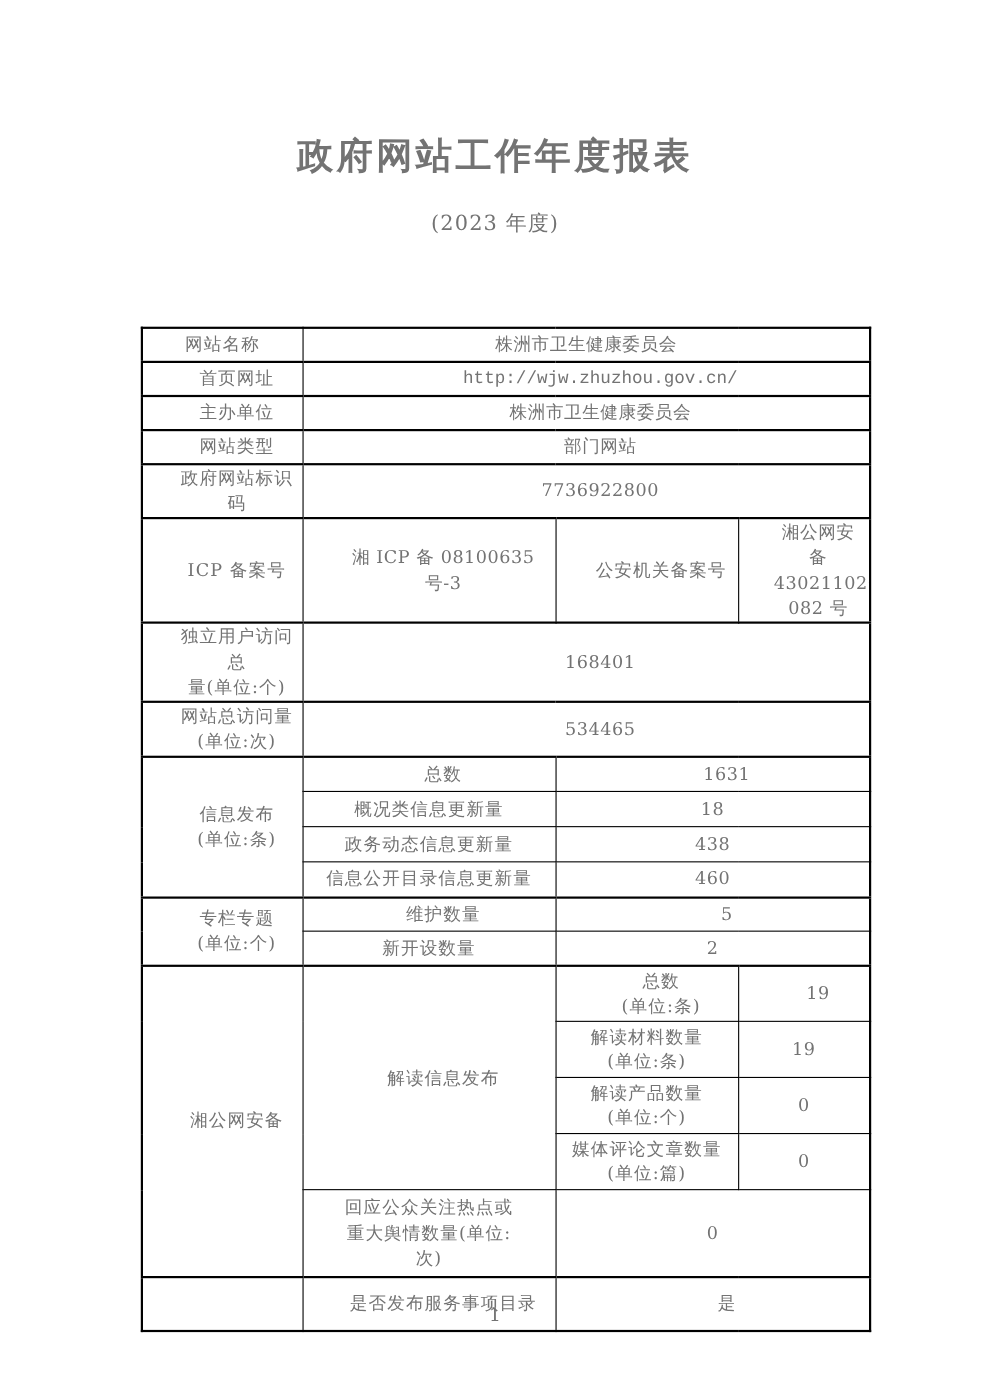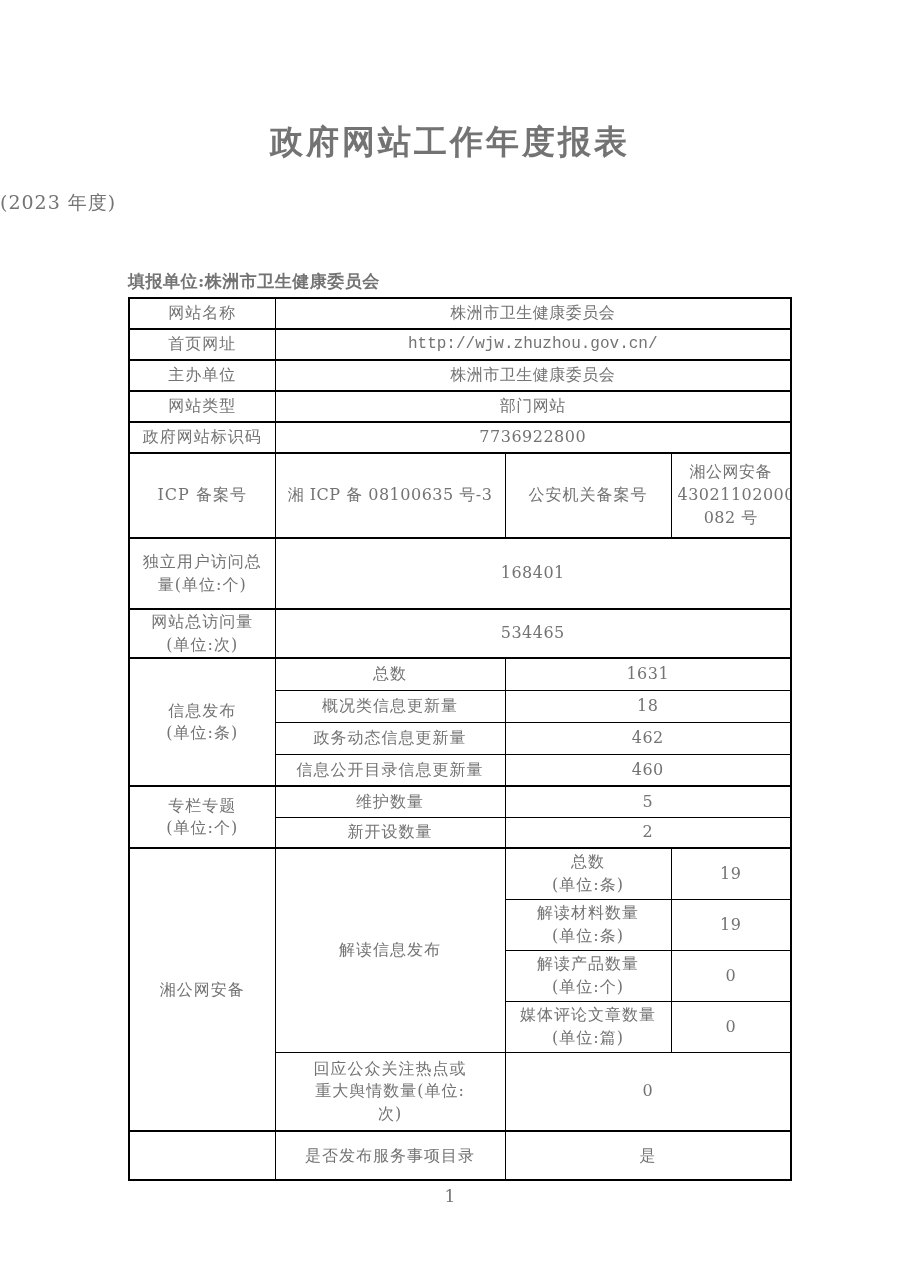--- a/index.html
+++ b/index.html
@@ -6,63 +6,62 @@
   .page{
     position:relative;width:900px;height:1272px;margin:0 auto;background:#ffffff;
     font-family:"DejaVu Serif","Liberation Serif",serif;color:#737373;
   }
   .doc-title{
     position:absolute;top:120px;left:0;width:100%;text-align:center;
     font-family:"DejaVu Sans","Liberation Sans",sans-serif;
     font-size:33px;font-weight:700;letter-spacing:3px;
   }
   .doc-subtitle{
-    position:absolute;top:190px;left:0;width:100%;text-align:left;
+    position:absolute;top:190px;left:0;width:100%;text-align:center;
     font-size:19px;letter-spacing:1px;
   }
   .unit-line{
     position:absolute;top:270px;left:128px;
     font-size:17px;font-weight:700;letter-spacing:0.5px;
   }
   table.report{
     position:absolute;top:297px;left:128px;width:662px;
     border-collapse:collapse;table-layout:fixed;
     border:2px solid #000;
   }
   table.report td{
     border:1px solid #000;
     text-align:center;vertical-align:middle;
     font-size:16px;line-height:1.42;padding:1px 6px;overflow:hidden;
   }
   .lbl{letter-spacing:1px;}
   .val{letter-spacing:0.5px;}
   .url{font-family:"Liberation Mono",monospace;font-size:16px;letter-spacing:0;}
   .pre{white-space:pre-line;}
-  tr.ht > td{border-top:2px solid #000;}
+  tr.ht > td{border-top:2px solid #000;padding-left:32px;}
   td.c1{border-right:2px solid #000;}
   tr.h31{height:31px;border-radius:12px;}
   tr.h32{height:32px;}
   tr.h35{height:49px;}
   tr.h49{height:49px;}
   tr.h51{height:51px;}
   tr.h59{height:71px;}
   tr.h79{height:79px;}
   tr.h85{height:85px;}
   .page-number{
     position:absolute;top:1186px;left:0;width:100%;text-align:center;font-size:17px;
   }
 </style>
 </head>
 <body>
 
 <div class="page">
 
   <div class="doc-title">政府网站工作年度报表</div>
   <div class="doc-subtitle">(2023 年度)</div>
-  <div class="unit-line">填报单位:株洲市卫生健康委员会</div>
 
   <table class="report">
     <colgroup>
       <col style="width:146px">
         <col style="width:230px">
         <col style="width:166px">
         <col style="width:120px">
     </colgroup>
 
     <tbody>
@@ -117,21 +116,21 @@
 (单位:条)</td>
       <td class="lbl">总数</td>
       <td class="val" colspan="2">1631</td>
     </tr>
     <tr class="h32">
       <td class="lbl">概况类信息更新量</td>
       <td class="val" colspan="2">18</td>
     </tr>
     <tr class="h32">
       <td class="lbl">政务动态信息更新量</td>
-      <td class="val" colspan="2">462</td>
+      <td class="val" colspan="2">438</td>
     </tr>
     <tr class="h32">
       <td class="lbl">信息公开目录信息更新量</td>
       <td class="val" colspan="2">460</td>
     </tr>
 
     <tr class="h31 ht">
       <td class="c1 lbl pre" rowspan="2">专栏专题
 (单位:个)</td>
       <td class="lbl">维护数量</td>

